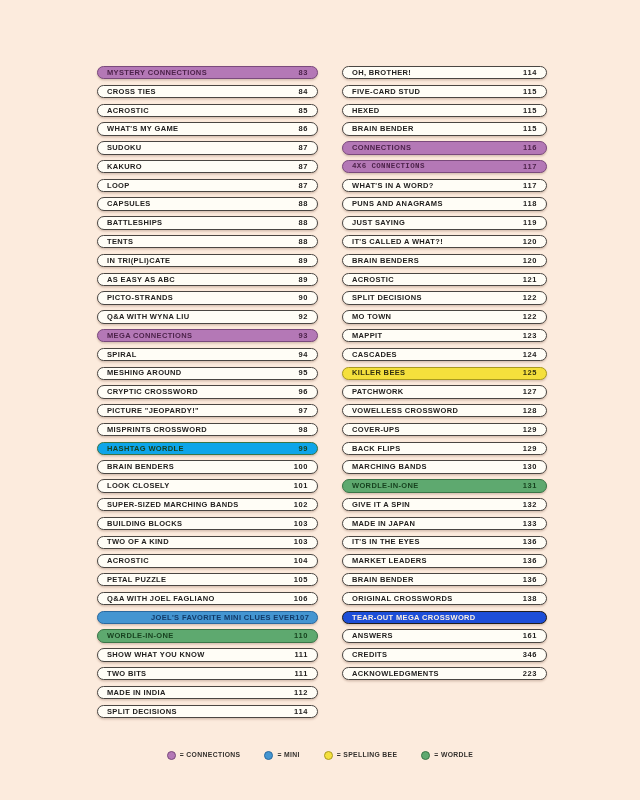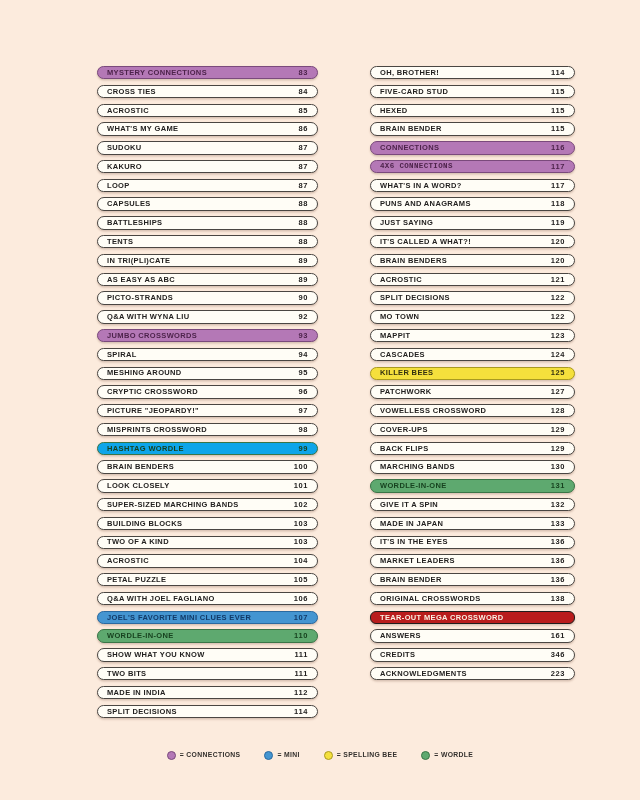--- a/index.html
+++ b/index.html
@@ -7,21 +7,21 @@
     width:640px; height:800px;
     font-family:"Liberation Sans", sans-serif;
     position:relative;
     overflow:hidden;
   }
   .page {
     position:absolute; inset:0;
   }
   .columns {
     position:absolute; top:66px; left:97px;
-    display:flex; gap:52px;
+    display:flex; gap:24px;
   }
   .col { display:flex; flex-direction:column; }
   .col-left  { width:221px; }
   .col-right { width:205px; }
   .row {
     height:13.4px; box-sizing:border-box;
     border:1px solid #4a4642;
     border-radius:10px;
     background:#fffdf6;
     display:flex; align-items:center; justify-content:space-between;
@@ -109,21 +109,21 @@
   </div>
         <div class="row">
     <span class="t">PICTO-STRANDS</span>
     <span class="n">90</span>
   </div>
         <div class="row">
     <span class="t">Q&amp;A WITH WYNA LIU</span>
     <span class="n">92</span>
   </div>
         <div class="row" style="background: rgb(180, 120, 182); border-color: rgb(122, 74, 124);">
-    <span class="t" style="color: rgb(77, 35, 75);">JUMBO CROSSWORDS</span>
+    <span class="t" style="color: rgb(77, 35, 75);">MEGA CONNECTIONS</span>
     <span class="n" style="color: rgb(77, 35, 75);">93</span>
   </div>
         <div class="row">
     <span class="t">SPIRAL</span>
     <span class="n">94</span>
   </div>
         <div class="row">
     <span class="t">MESHING AROUND</span>
     <span class="n">95</span>
   </div>
@@ -169,21 +169,21 @@
   </div>
         <div class="row">
     <span class="t">PETAL PUZZLE</span>
     <span class="n">105</span>
   </div>
         <div class="row">
     <span class="t">Q&amp;A WITH JOEL FAGLIANO</span>
     <span class="n">106</span>
   </div>
         <div class="row" style="background: rgb(68, 149, 209); border-color: rgb(42, 105, 159);">
-    <span class="t" style="color: rgb(17, 58, 104);">JOEL'S FAVORITE MINI CLUES EVER</span>
+    <span class="t" style="color: rgb(17, 58, 104); margin-left: 44px;">JOEL'S FAVORITE MINI CLUES EVER</span>
     <span class="n" style="color: rgb(17, 58, 104);">107</span>
   </div>
         <div class="row" style="background: rgb(94, 169, 111); border-color: rgb(58, 117, 71);">
     <span class="t" style="color: rgb(23, 66, 31);">WORDLE-IN-ONE</span>
     <span class="n" style="color: rgb(23, 66, 31);">110</span>
   </div>
         <div class="row">
     <span class="t">SHOW WHAT YOU KNOW</span>
     <span class="n">111</span>
   </div>
@@ -310,21 +310,21 @@
     <span class="n">136</span>
   </div>
         <div class="row">
     <span class="t">BRAIN BENDER</span>
     <span class="n">136</span>
   </div>
         <div class="row">
     <span class="t">ORIGINAL CROSSWORDS</span>
     <span class="n">138</span>
   </div>
-        <div class="row" style="background: #b91c1c; border-color: rgb(32, 29, 28); border-radius: 6px;">
+        <div class="row" style="background: #1d4ed8; border-color: rgb(32, 29, 28);">
     <span class="t" style="color: rgb(251, 240, 227);">TEAR-OUT MEGA CROSSWORD</span>
     <span class="n" style="color: rgb(251, 240, 227);"></span>
   </div>
         <div class="row">
     <span class="t">ANSWERS</span>
     <span class="n">161</span>
   </div>
         <div class="row">
     <span class="t">CREDITS</span>
     <span class="n">346</span>

